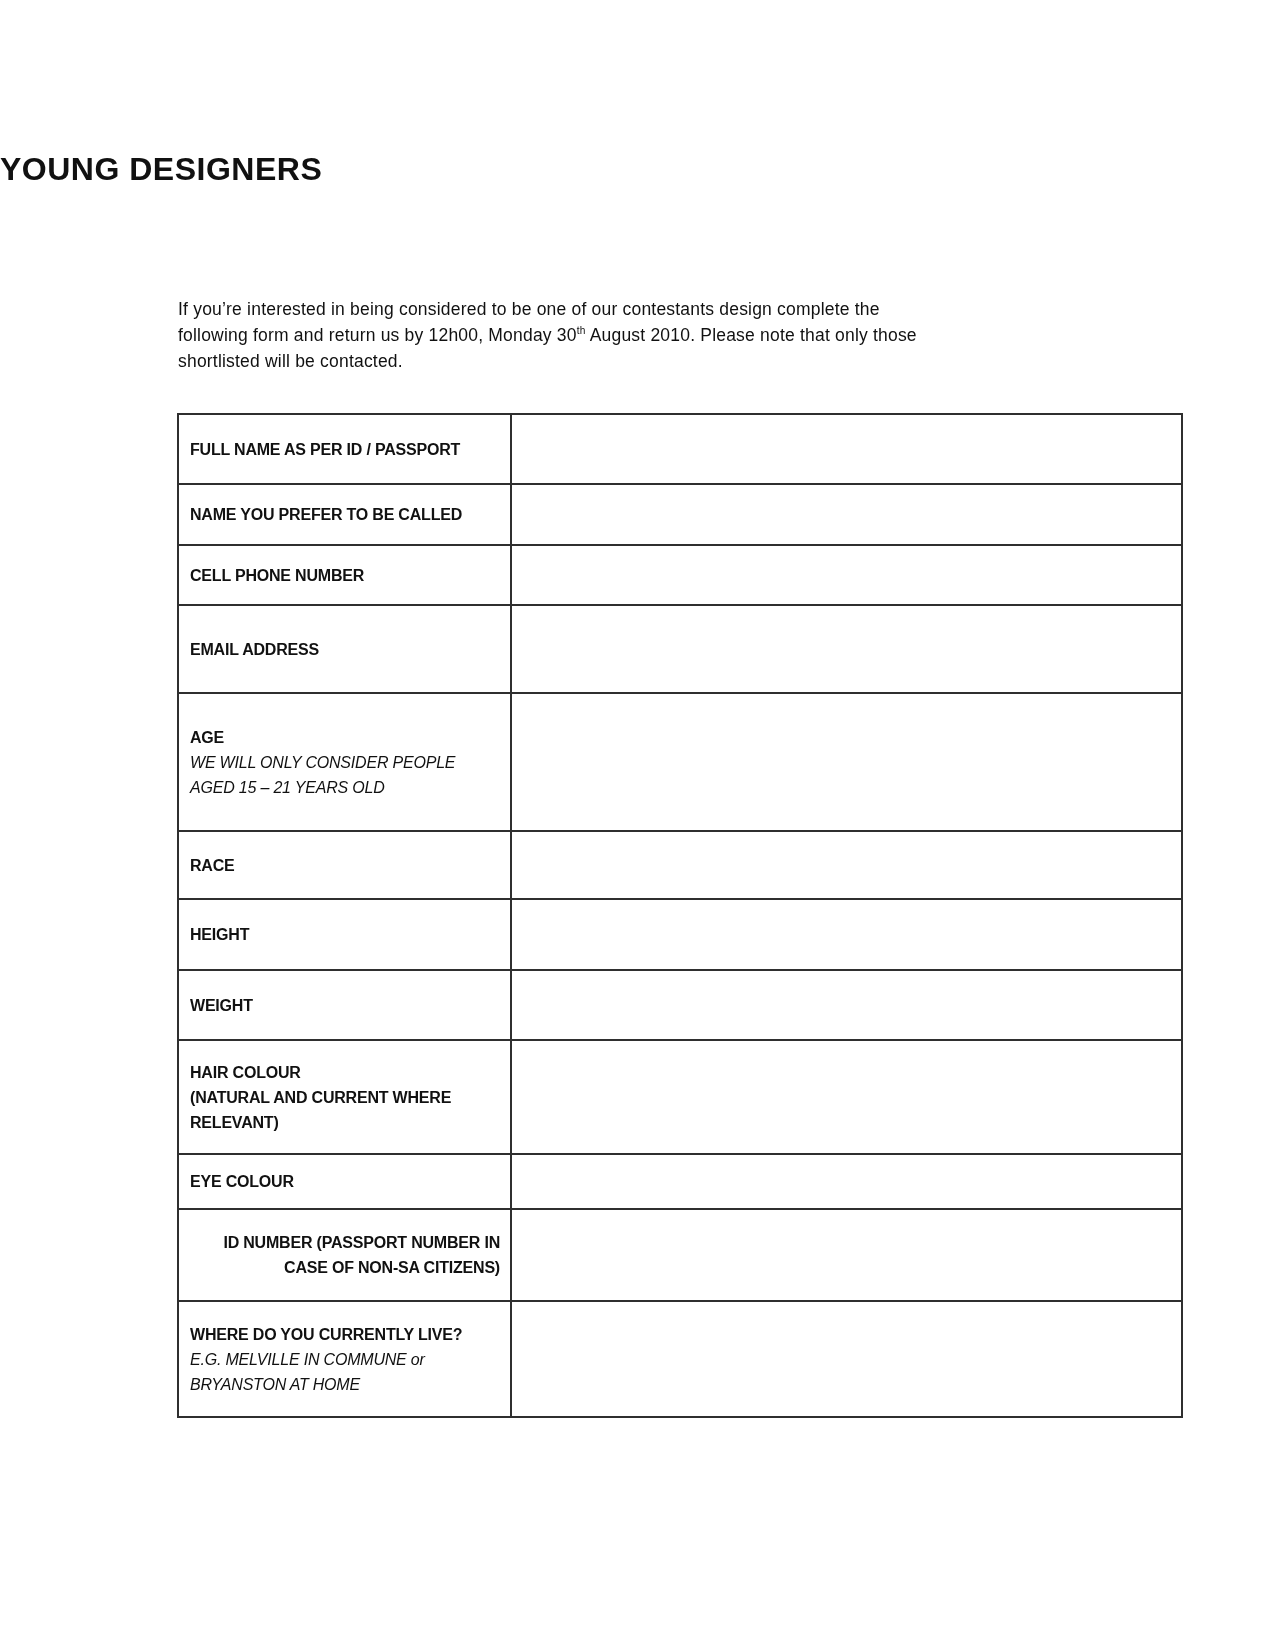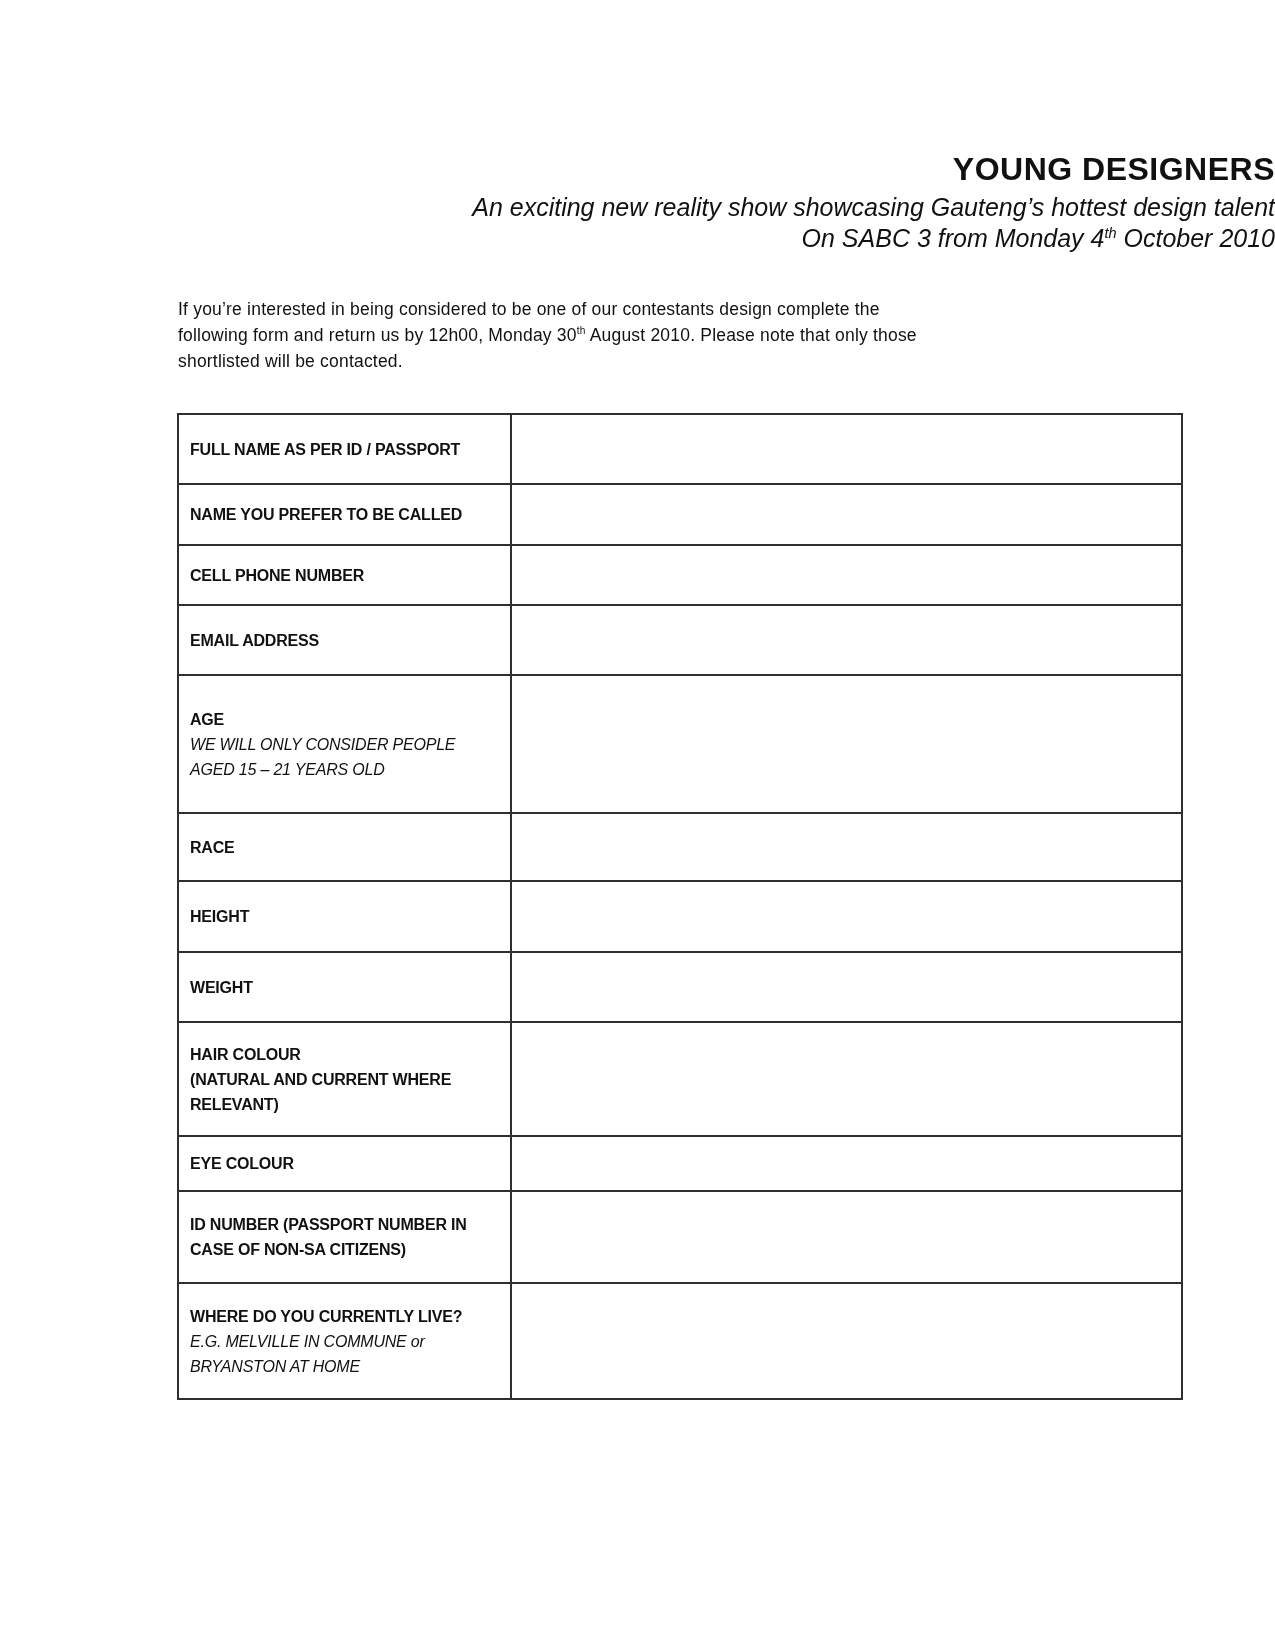--- a/index.html
+++ b/index.html
@@ -16,21 +16,21 @@
     color: #111111;
     font-family: "Liberation Sans", sans-serif;
     overflow: hidden;
   }
   
   .heading {
     position: absolute;
     top: 150px;
     left: 0;
     width: 100%;
-    text-align: right;
+    text-align: left;
   }
   .heading h1 {
     margin: 0;
     font-size: 32px;
     line-height: 38px;
     font-weight: bold;
     letter-spacing: 0.5px;
   }
   .subtitle {
     margin: 4px 0 0 0;
@@ -89,38 +89,37 @@
     font-weight: normal;
   }
   .label-cell .note-bold {
     font-weight: bold;
   }
   .value-cell { background: #ffffff; }
   
   #form-rows tr:nth-child(1)  { height: 70px; }
   #form-rows tr:nth-child(2)  { height: 61px; margin-left: 22px; }
   #form-rows tr:nth-child(3)  { height: 60px; }
-  #form-rows tr:nth-child(4)  { height: 70px; }
+  #form-rows tr:nth-child(4)  { height: 88px; }
   #form-rows tr:nth-child(5)  { height: 138px; }
   #form-rows tr:nth-child(6)  { height: 68px; }
   #form-rows tr:nth-child(7)  { height: 71px; }
   #form-rows tr:nth-child(8)  { height: 70px; padding-left: 40px; }
   #form-rows tr:nth-child(9)  { height: 114px; }
   #form-rows tr:nth-child(10) { height: 55px; }
-  #form-rows tr:nth-child(11) { height: 92px; }
+  #form-rows tr:nth-child(11) { height: 92px; text-align: right; }
   #form-rows tr:nth-child(12) { height: 116px; }
 </style>
 </head>
 <body>
 
 <div class="page">
 
   <header class="heading">
     <h1>YOUNG DESIGNERS</h1>
-    <p class="subtitle"><span>An exciting new reality show showcasing Gauteng’s hottest design talent</span><br><span>On SABC 3 from Monday 4</span><sup>th</sup><span> October 2010</span></p>
   </header>
 
   <p class="intro"><span>If you’re interested in being considered to be one of our contestants design complete the</span><br><span>following form and return us by 12h00, Monday 30</span><sup>th</sup><span> August 2010. Please note that only those</span><br><span>shortlisted will be contacted.</span></p>
 
   <table class="form-table">
     <colgroup>
       <col class="col-label">
       <col class="col-value">
     </colgroup>
     <tbody id="form-rows">

